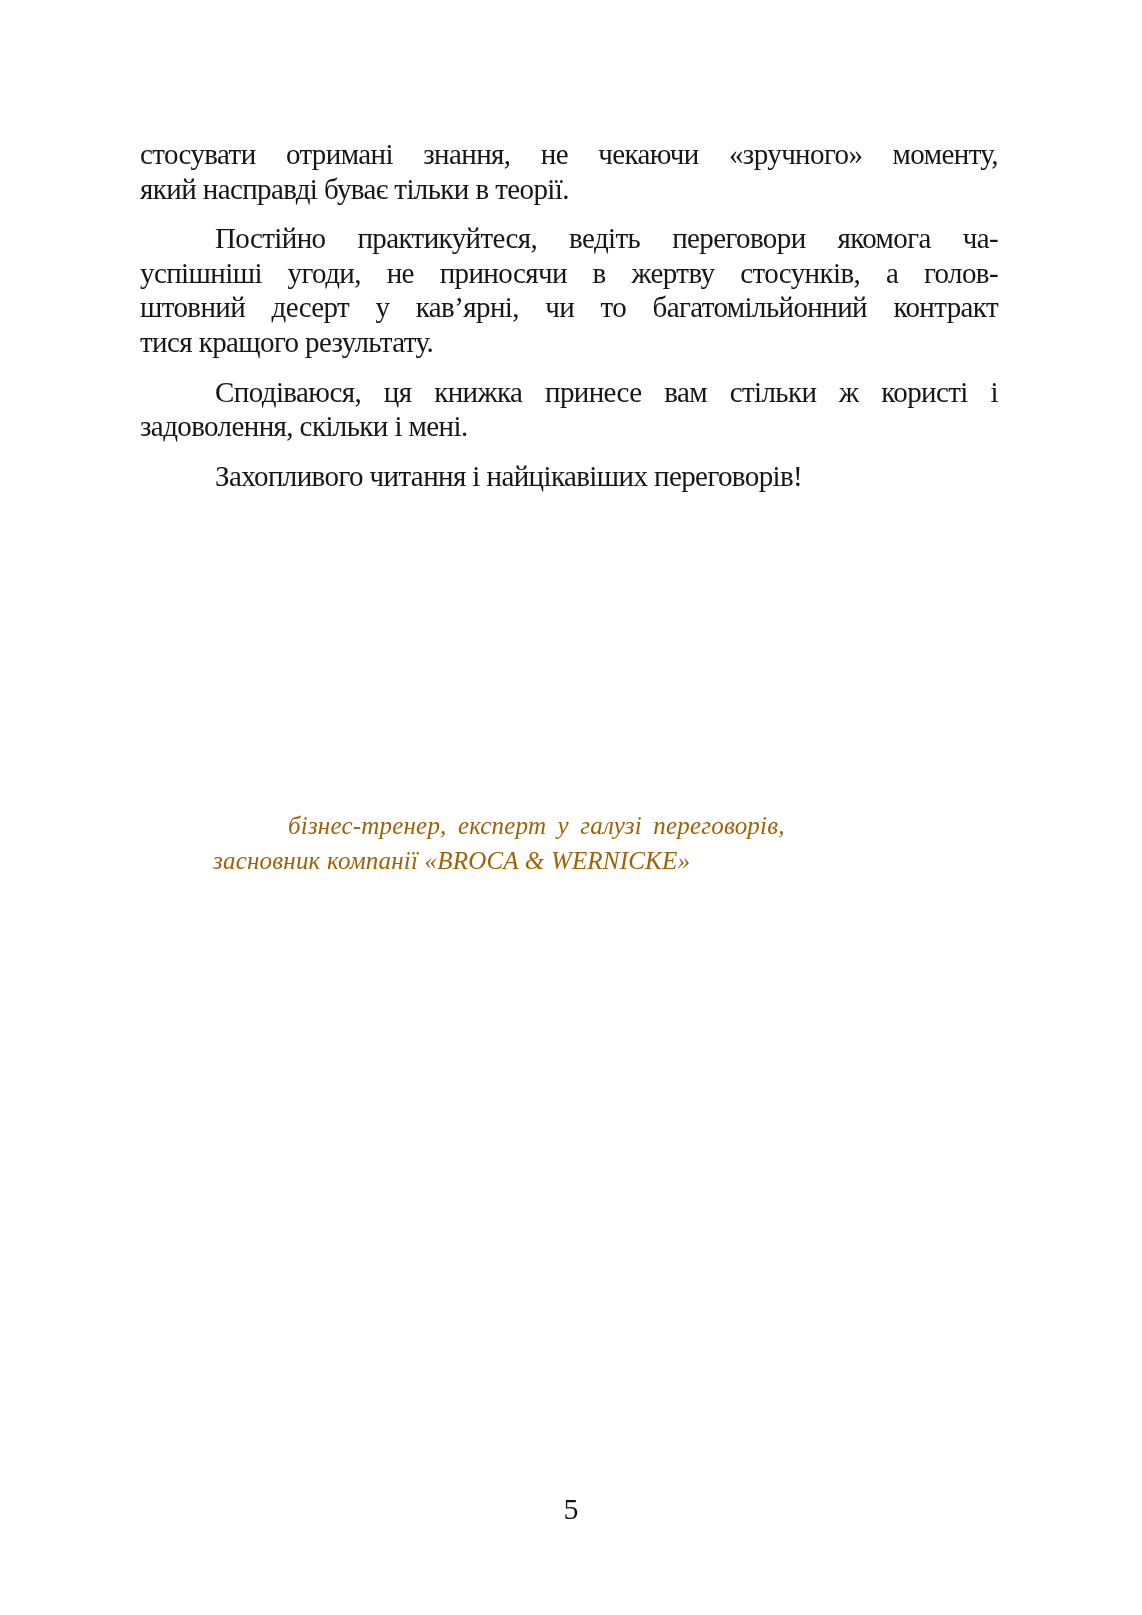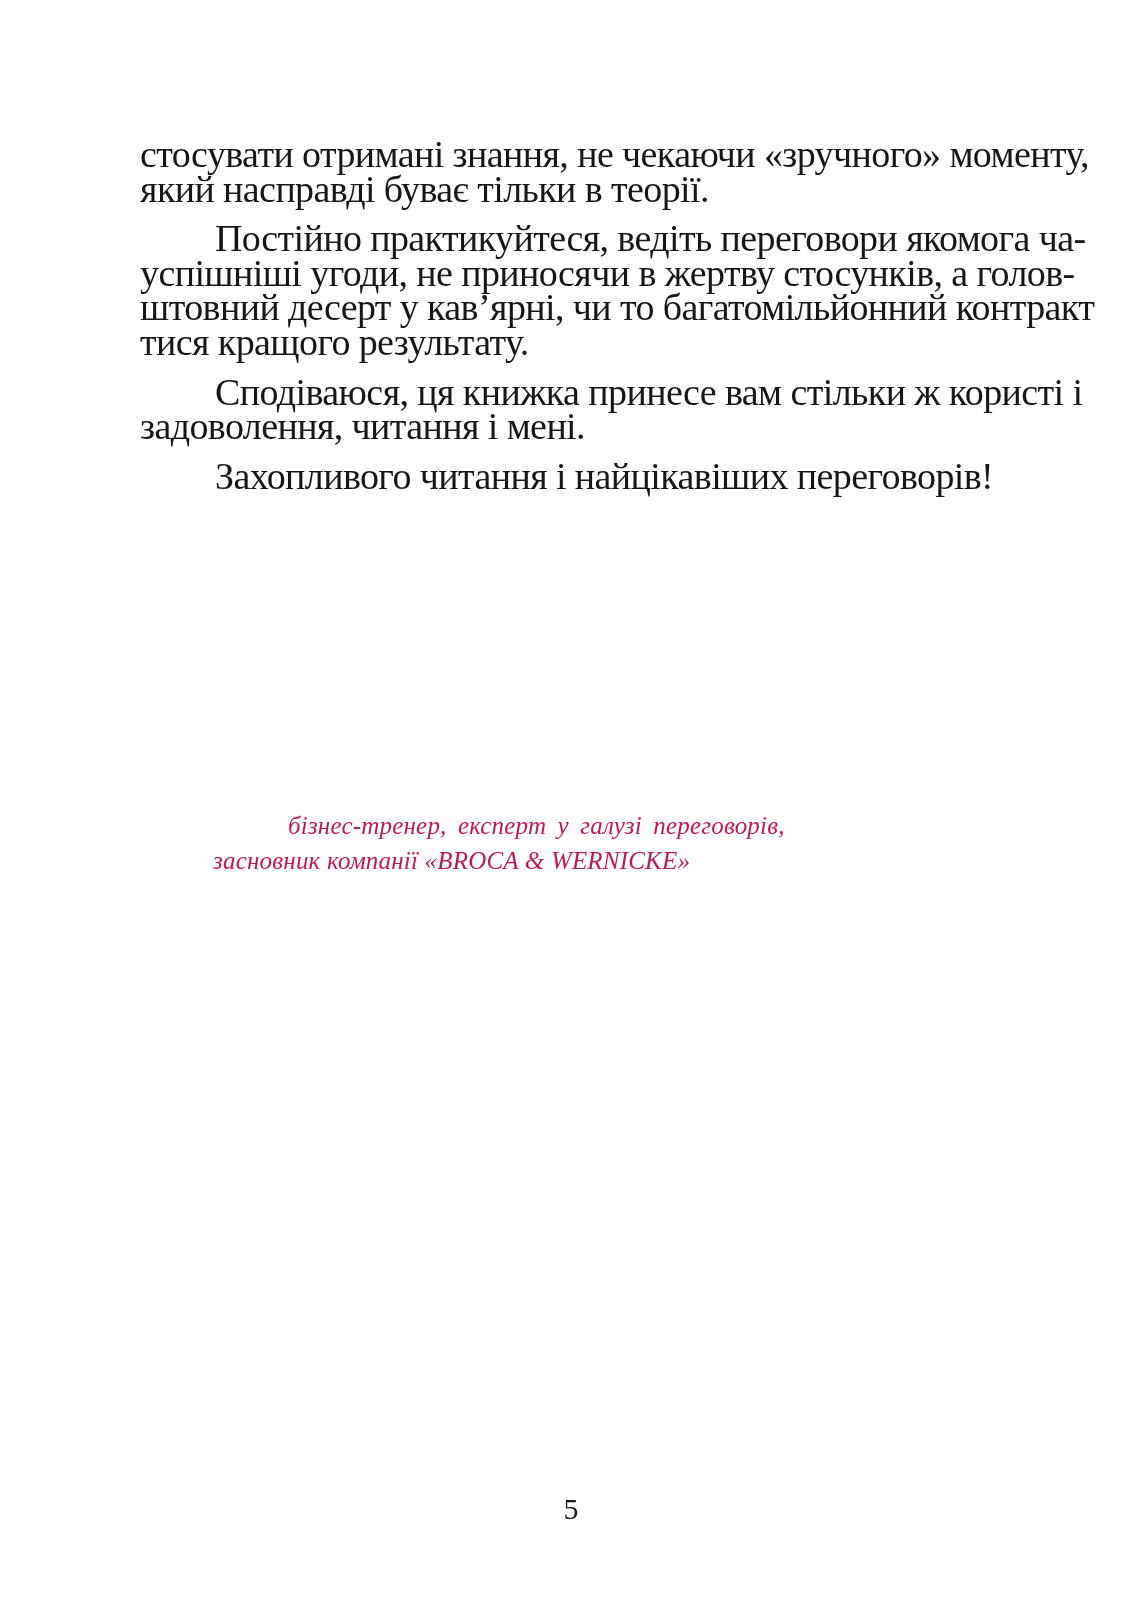--- a/index.html
+++ b/index.html
@@ -19,21 +19,21 @@
       left: 0; top: 0;
       width: 1142px; height: 1615px;
       background: #ffffff;
     }
     .body-text {
       position: absolute;
       left: 140px;
       top: 137px;
       width: 858px;
       font-family: "Liberation Serif", "DejaVu Serif", serif;
-      font-size: 38px;
+      font-size: 29px;
       line-height: 34.6px;
       letter-spacing: -0.6px;
       transform-origin: left top;
     }
     .para {
       margin: 0 0 15px 0;
     }
     .line {
       display: block;
       text-align: justify;
@@ -50,21 +50,21 @@
     }
     .signature {
       position: absolute;
       left: 213px;
       top: 808px;
       width: 600px;
       font-family: "Liberation Serif", "DejaVu Serif", serif;
       font-style: italic;
       font-size: 25px;
       line-height: 35px;
-      color: #be185d;
+      color: #a16207;
       letter-spacing: 0.2px;
     }
     .signature .sig-line {
       display: block;
       white-space: nowrap;
     }
     .signature .sig-line.indent {
       padding-left: 75px;
       word-spacing: 5px;
     }
@@ -95,21 +95,21 @@
 
     <div class="para">
       <span class="line indent">Постійно практикуйтеся, ведіть переговори якомога ча-</span>
       <span class="line">успішніші угоди, не приносячи в жертву стосунків, а голов-</span>
       <span class="line">штовний десерт у кав’ярні, чи то багатомільйонний контракт</span>
       <span class="line last">тися кращого результату.</span>
     </div>
 
     <div class="para">
       <span class="line indent">Сподіваюся, ця книжка принесе вам стільки ж користі і</span>
-      <span class="line last">задоволення, читання і мені.</span>
+      <span class="line last">задоволення, скільки і мені.</span>
     </div>
 
     <div class="para">
       <span class="line indent last">Захопливого читання і найцікавіших переговорів!</span>
     </div>
 
   </div>
 
   <div class="signature">
     <span class="sig-line indent">бізнес-тренер, експерт у галузі переговорів,</span>

